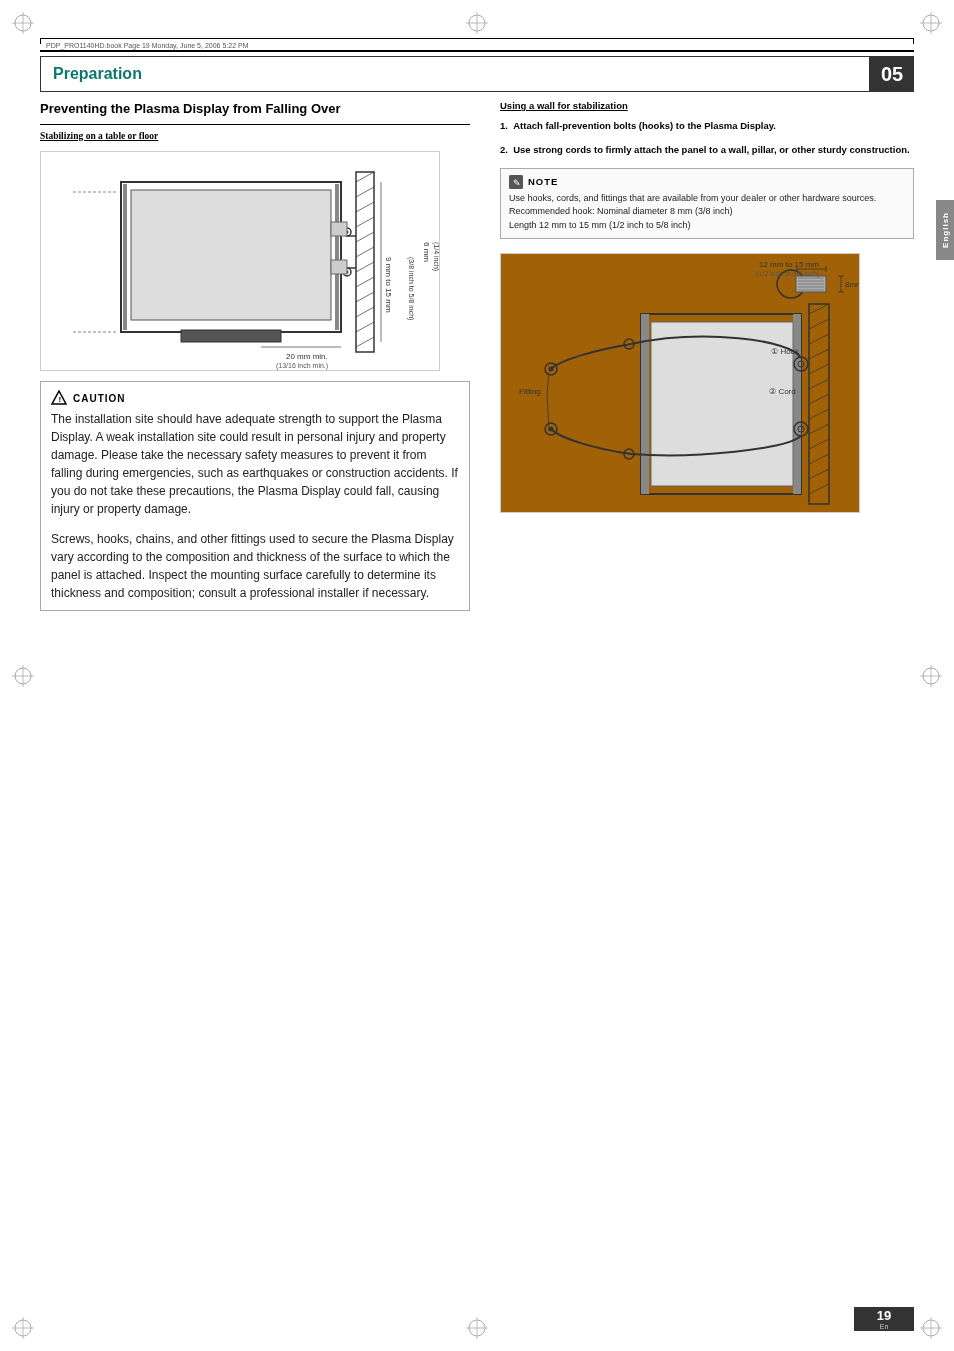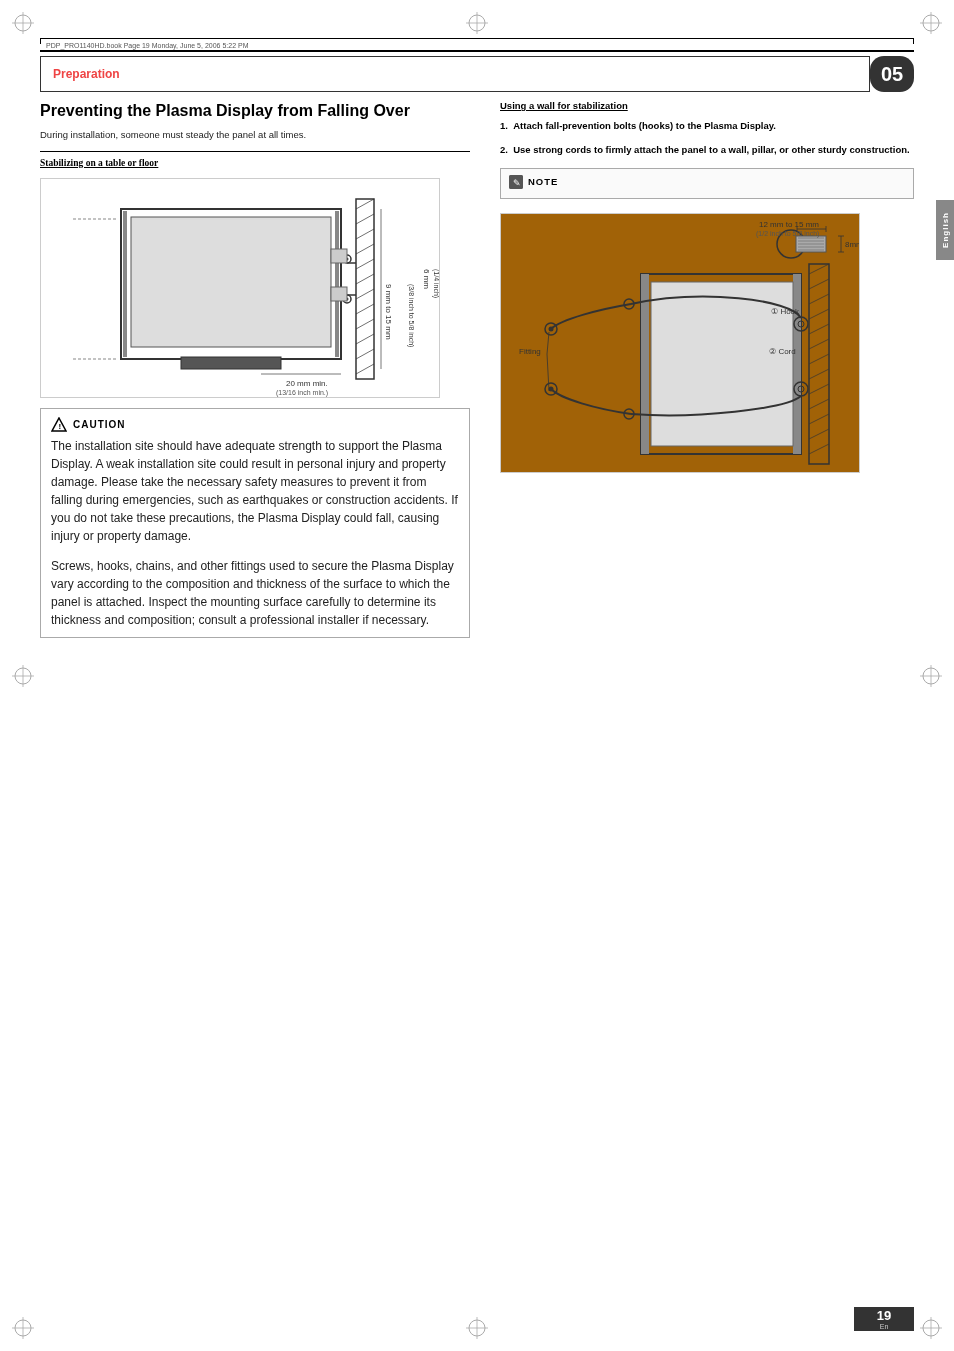--- a/index.html
+++ b/index.html
@@ -38,39 +38,38 @@
       right: 40px;
       width: 44px;
       height: 36px;
       background: #333;
       display: flex;
       align-items: center;
       justify-content: center;
       color: #fff;
       font-size: 20px;
       font-weight: bold;
-      border-radius: 14px;
     }
 
     
     .section-title-bar {
       position: absolute;
       top: 56px;
       left: 40px;
       right: 84px;
       height: 36px;
       border: 1.5px solid #333;
       display: flex;
       align-items: center;
       padding-left: 12px;
     }
     .section-title-text {
-      font-size: 12px;
-      font-weight: bold;
-      color: #ef4444;
+      font-size: 16px;
+      font-weight: bold;
+      color: #0f766e;
     }
 
     
     .english-tab {
       position: absolute;
       top: 200px;
       right: 0px;
       width: 18px;
       height: 60px;
       background: #888;
@@ -108,21 +107,21 @@
     
     .right-col {
       position: absolute;
       left: 460px;
       top: 0;
       right: 0;
     }
 
     
     .subsection-title {
-      font-size: 16px;
+      font-size: 13px;
       font-weight: bold;
       margin-bottom: 6px;
       line-height: 1.4;
     }
 
     .body-text {
       font-size: 9.5px;
       line-height: 1.5;
       color: #222;
       margin-bottom: 8px;
@@ -348,21 +347,20 @@
 
 <div class="english-tab">
   <span class="english-tab-text">English</span>
 </div>
 
 <div class="content-area">
 
   <div class="left-col">
 
     <div class="subsection-title">Preventing the Plasma Display from Falling Over</div>
-    <div class="body-text">During installation, someone must steady the panel at all times.</div>
 
     <div class="separator"></div>
 
     <div class="subheading">Stabilizing on a table or floor</div>
 
 
     <div class="diagram-box">
       <svg width="400" height="220" viewBox="0 0 400 220">
 
         <rect x="80" y="30" width="220" height="150" fill="none" stroke="#333" stroke-width="2"></rect>
@@ -456,20 +454,25 @@
     <div class="note-box">
       <div class="note-header">
         <div class="note-icon">
           <svg width="14" height="14" viewBox="0 0 14 14">
             <rect width="14" height="14" rx="2" fill="#555"></rect>
             <text x="4" y="11" font-size="9" fill="#fff">✎</text>
           </svg>
         </div>
         <span class="note-title">NOTE</span>
       </div>
+      <div class="note-text">
+        <span style="white-space:pre-line;">Use hooks, cords, and fittings that are available from your dealer or other hardware sources.
+Recommended hook: Nominal diameter 8 mm (3/8 inch)
+Length 12 mm to 15 mm (1/2 inch to 5/8 inch)</span>
+      </div>
     </div>
 
     <div class="right-diagram">
       <svg width="360" height="260" viewBox="0 0 360 260">
 
         <circle cx="290" cy="30" r="14" fill="none" stroke="#333" stroke-width="1.5"></circle>
         <rect x="295" y="22" width="30" height="16" fill="#aaa" stroke="#555" stroke-width="1"></rect>
 
         <line x1="297" y1="24" x2="323" y2="24" stroke="#555" stroke-width="0.5"></line>
         <line x1="297" y1="27" x2="323" y2="27" stroke="#555" stroke-width="0.5"></line>

